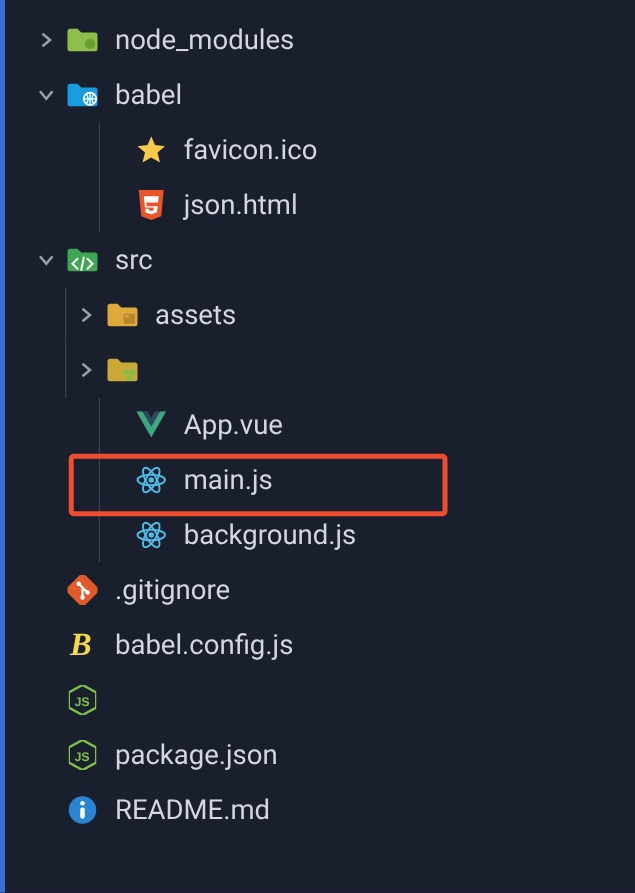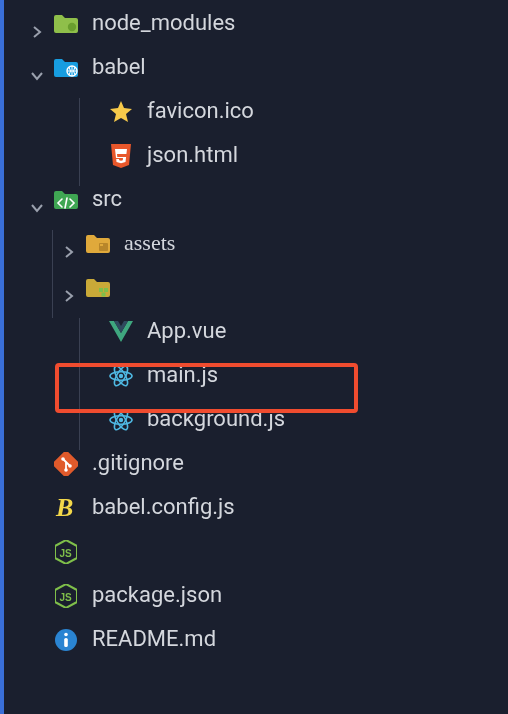--- a/index.html
+++ b/index.html
@@ -14,20 +14,21 @@
   }
   body {
     border-left: 4px solid #3a6fd8;
     padding-top: 10px;
   }
   .tree {
     user-select: none;
   }
   .row {
     display: flex;
+    align-items: center;
     height: 44px;
     cursor: pointer;
     position: relative;
   }
   .chev {
     width: 18px;
     display: inline-flex;
     justify-content: center;
     align-items: center;
     color: #9aa0ad;
@@ -45,21 +46,21 @@
     align-items: center;
     justify-content: center;
     margin-right: 12px;
     margin-left: 6px;
   }
   .label {
     color: #d4d7dd;
     white-space: nowrap;
   }
   .indent-0 { padding-left: 24px; }
-  .indent-1 { padding-left: 56px; font-family: Liberation Serif, serif; }
+  .indent-1 { padding-left: 56px; }
   .indent-1b { padding-left: 70px; margin-left: 27px; }
   .guide {
     position: absolute;
     left: 48px;
     top: 0;
     bottom: 0;
     width: 1px;
     background: #3a4052;
   }
   .highlight-box {

